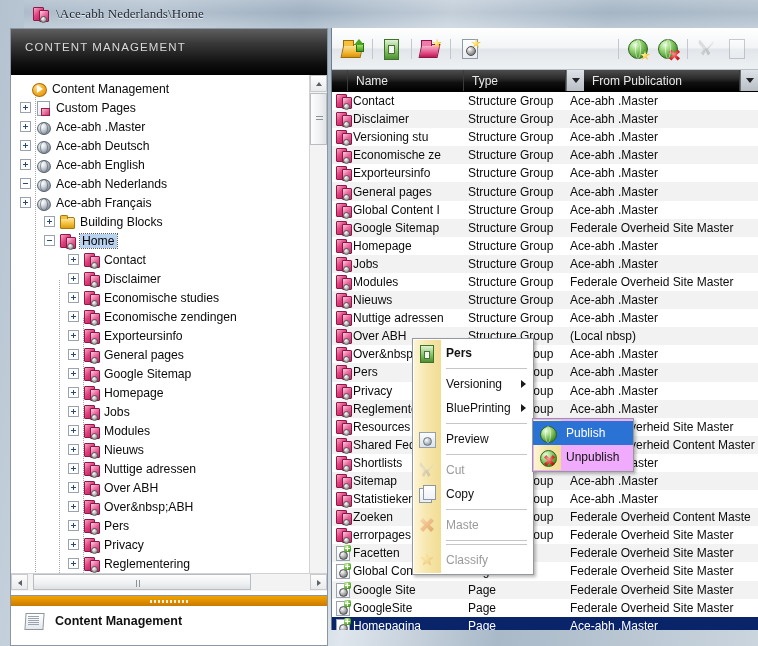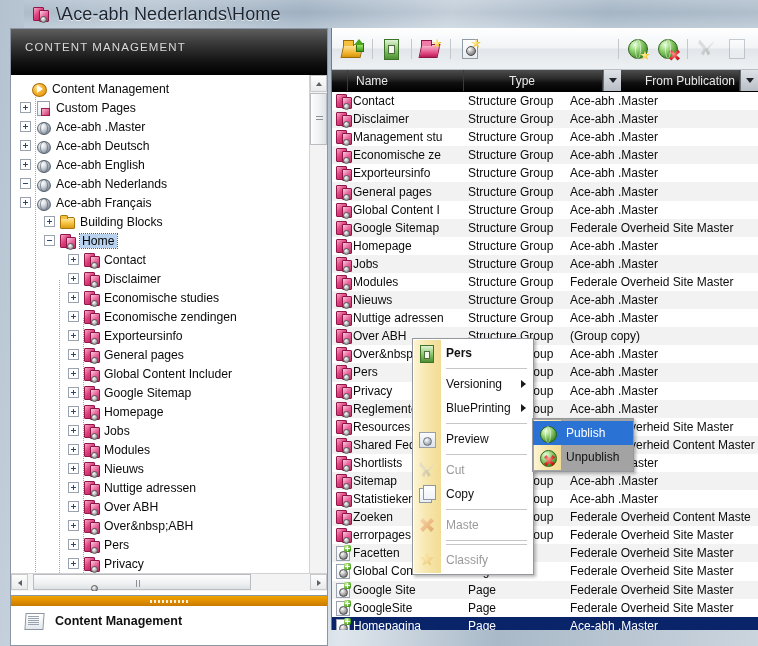--- a/index.html
+++ b/index.html
@@ -26,23 +26,24 @@
   
   .titlebar {
     position: absolute; left: 24px; top: 0px; width: 734px; height: 28px;
     background: linear-gradient(180deg, rgba(190,202,214,0.55) 0%, rgba(160,176,192,0.45) 45%, rgba(200,212,222,0.55) 100%);
     display: flex; align-items: center;
     padding-left: 8px;
     box-sizing: border-box;
   }
   .titlebar .tb-icon { width: 17px; height: 17px; margin-right: 7px; position: relative; flex: 0 0 auto; }
   .title-text {
-    color: #1b2430; font-size: 18px; letter-spacing: .1px;
+    color: #1b2430; font-size: 13px; letter-spacing: .1px;
     text-shadow: 0 1px 0 rgba(255,255,255,.75);
     white-space: nowrap;
+    font-family: Liberation Serif, serif;
   }
 
   
   .ico-sg { position: relative; width: 16px; height: 16px; display:inline-block; flex:0 0 auto;}
   .ico-sg::before {
     content:""; position:absolute; left:1px; top:1px; width:9px; height:12px;
     background: linear-gradient(135deg,#f5a8c4 0%, #e0437f 45%, #b51d56 100%);
     border:1px solid #93164a; border-radius:1px;
   }
   .ico-sg::after {
@@ -377,22 +378,22 @@
     color:#e9e9e9; font-size:12px;
     border-bottom:1px solid #000;
   }
   .rp-head .hcell{
     display:flex;align-items:center; padding-left:8px; position:relative;
     border-right:1px solid #3b3b3b;
     box-sizing:border-box;
   }
   .rp-head .hcell.gutter{ width:16px; padding:0; }
   .rp-head .hcell.c-name{ width:116px; }
-  .rp-head .hcell.c-type{ width:102px;margin-left:37px; }
-  .rp-head .hcell.c-pub{ flex:1 1 auto;margin-left:16px; }
+  .rp-head .hcell.c-type{ width:102px; }
+  .rp-head .hcell.c-pub{ flex:1 1 auto; }
   .hdrop{
     width:17px; align-self:stretch; flex:0 0 auto;
     background: linear-gradient(180deg,#dfe3e8,#b8bec5);
     border-left:1px solid #6b7077;
     position:relative;
   }
   .hdrop::after{
     content:""; position:absolute; left:5px; top:8px; width:0;height:0;
     border-left:4px solid transparent;border-right:4px solid transparent;border-top:5px solid #20242a;
   }
@@ -502,21 +503,21 @@
     background: radial-gradient(circle at 33% 27%, #eaffe0 0%, #a9dd8c 30%, #4e9a2f 70%, #2f6b1a 100%);
     border:1px solid #2b6317;
   }
   .mi-unpublish::after{
     content:""; position:absolute; left:6px; bottom:0px; width:11px;height:11px;
     background: radial-gradient(circle at 40% 35%, #ff9c9c, #d21414 65%, #8e0a0a);
     clip-path: polygon(20% 0,50% 32%,80% 0,100% 22%,68% 52%,100% 80%,78% 100%,50% 70%,22% 100%,0 80%,32% 52%,0 22%);
   }
 
   .submenu{
-    position:absolute; z-index:70; background:#a3a3a3;
+    position:absolute; z-index:70; background:#f0abfc;
     border:1px solid #95999e; box-shadow:2px 2px 3px rgba(0,0,0,.28);
     padding:2px 0; font-size:12px;
   }
   .submenu .gutterstrip{
     position:absolute; left:1px; top:1px; bottom:1px; width:27px;
     background: linear-gradient(90deg,#fdf4d4 0%, #f7e7ae 45%, #f2dc94 100%);
   }
 </style>
 </head>
 <body>
@@ -635,28 +636,20 @@
               </span>
               <span class="lbl">Exporteursinfo</span>
             </div>
             <div class="tnode">
               <span class="ind" style="width: 57px;"></span>
               <span class="expander plus"></span>
               <span class="ico-sg">
                 <span class="dot"></span>
               </span>
               <span class="lbl">General pages</span>
-            </div>
-            <div class="tnode">
-              <span class="ind" style="width: 57px;"></span>
-              <span class="expander plus"></span>
-              <span class="ico-sg">
-                <span class="dot"></span>
-              </span>
-              <span class="lbl">Global Content Includer</span>
             </div>
             <div class="tnode">
               <span class="ind" style="width: 57px;"></span>
               <span class="expander plus"></span>
               <span class="ico-sg">
                 <span class="dot"></span>
               </span>
               <span class="lbl">Google Sitemap</span>
             </div>
             <div class="tnode">
@@ -834,21 +827,21 @@
           <span class="c-name">Disclaimer</span>
           <span class="c-type">Structure Group</span>
           <span class="c-pub">Ace-abh .Master</span>
         </div>
         <div class="lrow">
           <span class="c-ico">
             <span class="ico-sg">
               <span class="dot"></span>
             </span>
           </span>
-          <span class="c-name">Management stu</span>
+          <span class="c-name">Versioning stu</span>
           <span class="c-type">Structure Group</span>
           <span class="c-pub">Ace-abh .Master</span>
         </div>
         <div class="lrow alt">
           <span class="c-ico">
             <span class="ico-sg">
               <span class="dot"></span>
             </span>
           </span>
           <span class="c-name">Economische ze</span>
@@ -946,21 +939,21 @@
           <span class="c-pub">Ace-abh .Master</span>
         </div>
         <div class="lrow alt">
           <span class="c-ico">
             <span class="ico-sg">
               <span class="dot"></span>
             </span>
           </span>
           <span class="c-name">Over ABH</span>
           <span class="c-type">Structure Group</span>
-          <span class="c-pub">(Group copy)</span>
+          <span class="c-pub">(Local nbsp)</span>
         </div>
         <div class="lrow">
           <span class="c-ico">
             <span class="ico-sg">
               <span class="dot"></span>
             </span>
           </span>
           <span class="c-name">Over&amp;nbsp;ABH</span>
           <span class="c-type">Structure Group</span>
           <span class="c-pub">Ace-abh .Master</span>

